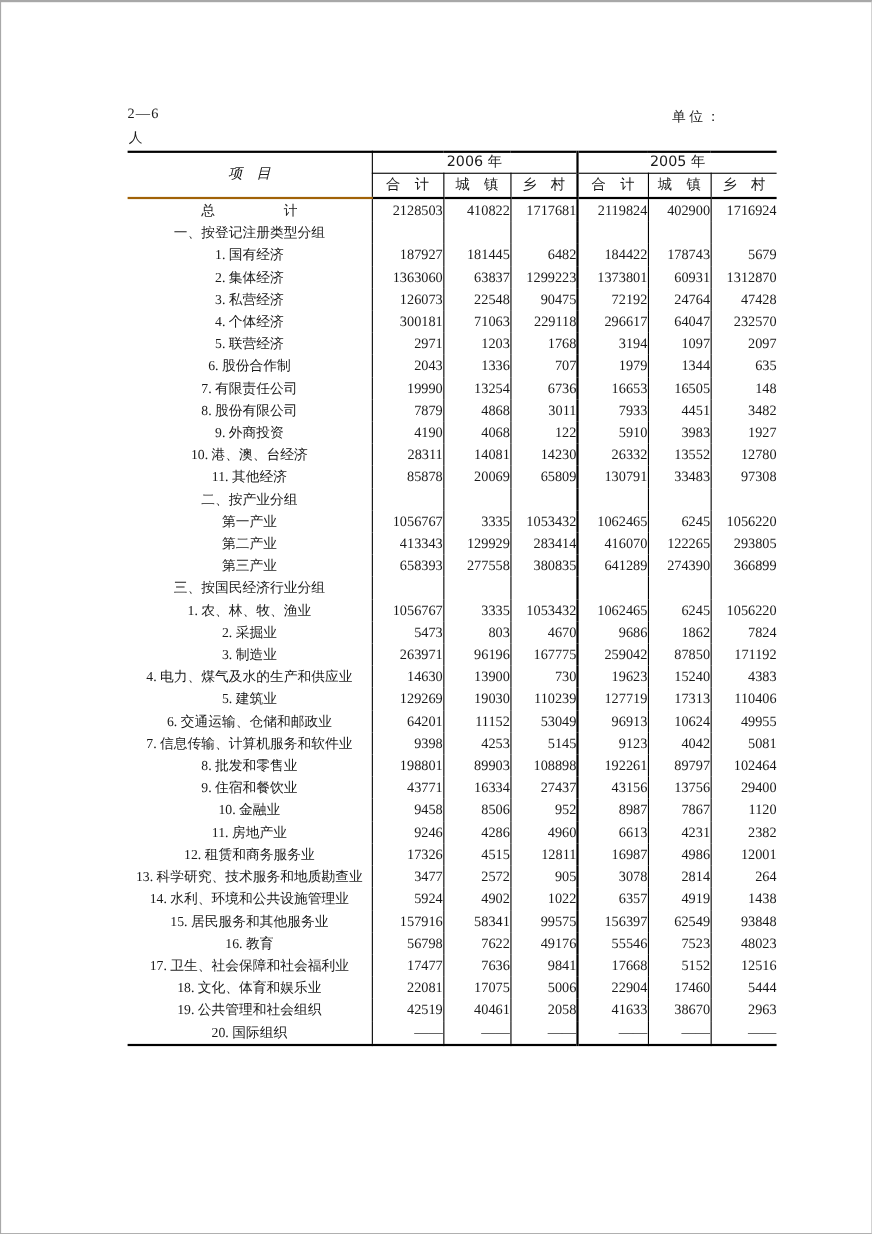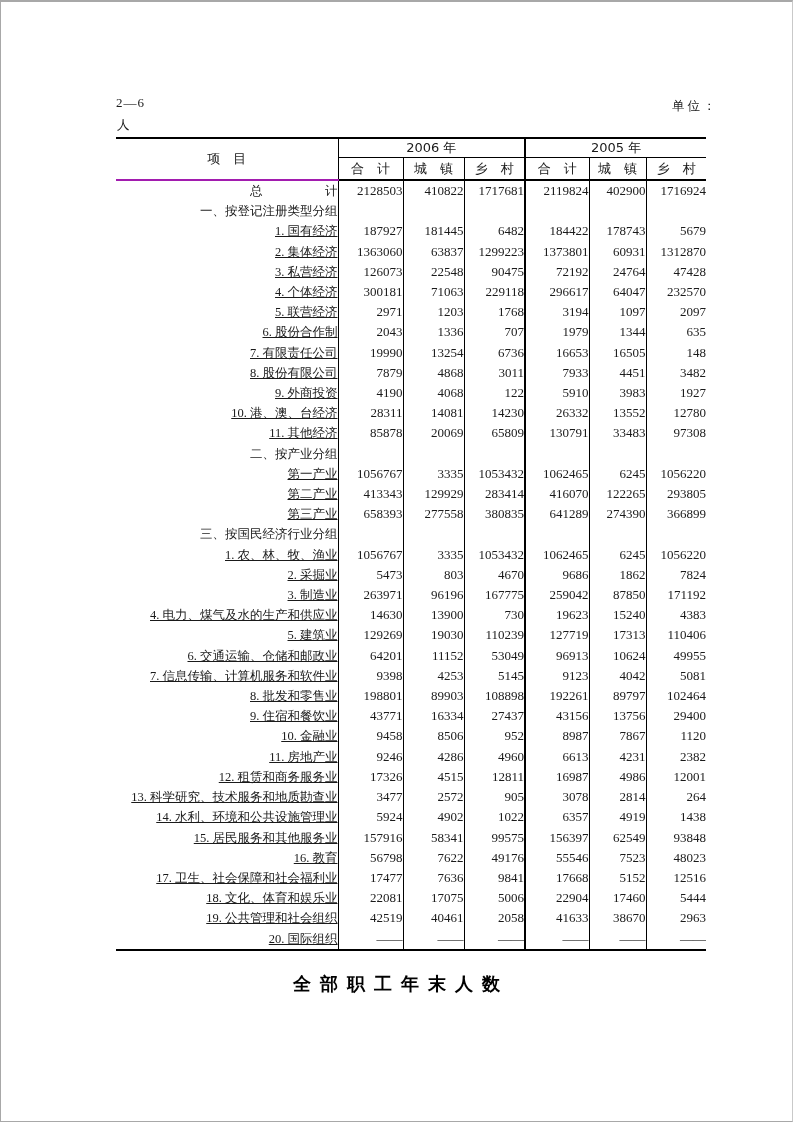--- a/index.html
+++ b/index.html
@@ -15,21 +15,21 @@
     box-sizing: border-box;
     overflow: hidden;
     font-family: "Liberation Serif", "DejaVu Serif", serif;
     color: #1a1a1a;
   }
   .hdr-code {
     position: absolute; left: 115px; top: 93px;
     font-size: 13px; letter-spacing: 1px;
   }
   .hdr-unit-label {
-    position: absolute; left: 671px; top: 96px;
+    position: absolute; left: 610px; top: 96px;
     font-size: 12.5px; letter-spacing: 3px;
   }
   .hdr-unit-value {
     position: absolute; left: 116px; top: 115px;
     font-size: 12.5px;
   }
   .table-wrap {
     position: absolute; left: 115px; top: 135px; width: 590px;
   }
   table.stat {
@@ -47,34 +47,34 @@
   }
   
   thead th {
     font-family: "DejaVu Sans", "Liberation Sans", sans-serif;
     font-weight: bold;
     font-size: 13px;
     text-align: center;
   }
   tr.year-row th { height: 18px; line-height: 18px; }
   tr.sub-row th  { height: 21px; line-height: 21px; border-bottom: 2px solid #000; margin-top: 40px; }
-  th.item-head   { border-right: 1px solid #000; border-bottom: 2px solid #a21caf; }
+  th.item-head   { border-right: 1px solid #000; border-bottom: 2px solid #a16207; font-style: italic; }
   th.year-2006   { border-bottom: 1px solid #000; }
   th.year-2005   { border-left: 2px solid #000; border-bottom: 1px solid #000; text-align: center; }
   th.sub-c1, td.c1 { border-left: 1px solid #000; }
   th.sub-c2, td.c2 { border-left: 1px solid #000; }
   th.sub-c3, td.c3 { border-left: 1px solid #000; }
   th.sub-c4, td.c4 { border-left: 2px solid #000; }
   th.sub-c5, td.c5 { border-left: 1px solid #000; }
   th.sub-c6, td.c6 { border-left: 1px solid #000; }
   
   tbody td { height: 20.2px; line-height: 20.2px; font-size: 13px; }
   td.c0 { border-right: 1px solid #000; }
-  td.label  { text-align: right; padding-left: 3px; font-size: 12.5px; }
-  td.indent { padding-left: 16px; text-decoration: underline; }
+  td.label  { text-align: center; padding-left: 3px; font-size: 12.5px; }
+  td.indent { padding-left: 16px; }
   td.num {
     text-align: right; padding-right: 7px;
     font-family: "Liberation Serif", "DejaVu Serif", serif;
   }
   .bottom-title {
     position: absolute; top: 970px; left: 0; width: 100%;
     text-align: center;
     font-family: "DejaVu Sans", "Liberation Sans", sans-serif;
     font-weight: bold; font-size: 18px;
     letter-spacing: 9px; text-indent: 9px;
@@ -456,15 +456,14 @@
             <td class="num c2">——</td>
             <td class="num c3">——</td>
             <td class="num c4">——</td>
             <td class="num c5">——</td>
             <td class="num c6">——</td>
           </tr>
         </tbody>
     </table>
   </div>
 
-  <div class="bottom-title">全部职工年末人数</div>
 
 </div>
 
 </body></html>

